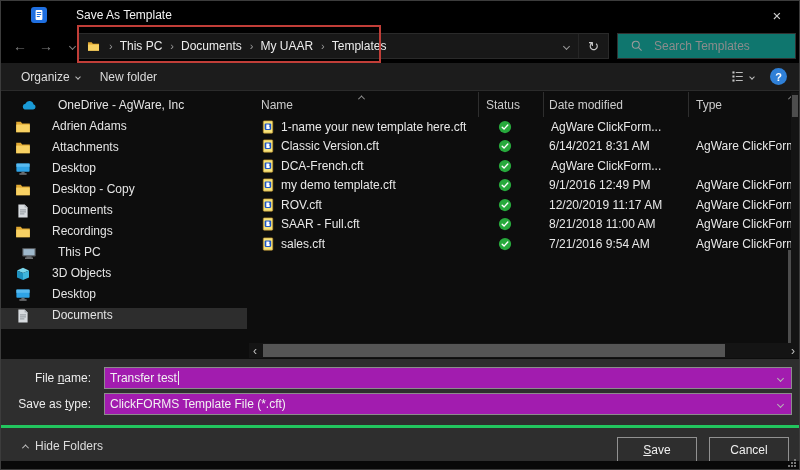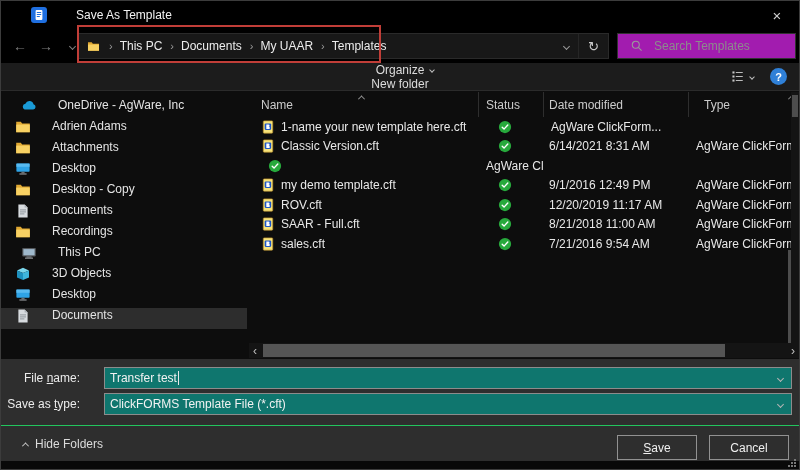--- a/index.html
+++ b/index.html
@@ -20,30 +20,30 @@
   .chev{display:inline-block;width:5px;height:5px;border-right:1.4px solid currentColor;border-bottom:1.4px solid currentColor;transform:rotate(45deg);}
   .chev.up{transform:rotate(-135deg) translate(-1px,-1px);}
   .addressbar{position:absolute;left:76px;top:4px;width:532px;height:26px;background:#181818;border:1px solid #2a2a2a;display:flex;align-items:center;}
   .bc-folder{width:15px;height:13px;margin-left:8px;flex:0 0 auto;}
   .breadcrumb{display:flex;align-items:center;height:100%;flex:1 1 auto;overflow:hidden;}
   .crumbwrap{display:flex;align-items:center;height:100%;}
   .bc-sep{color:#9d9d9d;margin:0 7px 0 8px;font-size:11px;}
   .bc-item{color:#ececec;}
   .addr-chev{width:24px;height:24px;display:flex;align-items:center;justify-content:center;color:#9a9a9a;}
   .addr-refresh{width:30px;height:24px;display:flex;align-items:center;justify-content:center;color:#c8c8c8;font-size:13px;border-left:1px solid #262626;}
-  .searchbox{position:absolute;left:616px;top:4px;width:179px;height:26px;background:#a21caf;border:1px solid #323232;display:flex;align-items:center;}
+  .searchbox{position:absolute;left:616px;top:4px;width:179px;height:26px;background:#0f766e;border:1px solid #323232;display:flex;align-items:center;}
   .searchbox svg{width:14px;height:14px;margin:0 8px 0 12px;flex:0 0 auto;}
   .searchbox input{background:transparent;border:none;outline:none;color:#e0e0e0;font-size:12px;width:120px;}
   .searchbox input::placeholder{color:#8c8c8c;}
 
   
   .annotation{position:absolute;left:76px;top:24px;width:304px;height:38px;border:2px solid var(--annotation-red,#c13e38);z-index:50;pointer-events:none;}
 
   
-  .cmdbar{position:absolute;top:62px;left:0;right:0;height:28px;background:#1c1c1c;border-bottom:1px solid #2b2b2b;display:flex;align-items:center;flex-direction:column;}
+  .cmdbar{position:absolute;top:62px;left:0;right:0;height:28px;background:#1c1c1c;border-bottom:1px solid #2b2b2b;display:flex;align-items:center;}
   .cmd{display:flex;align-items:center;gap:6px;color:#dcdcdc;padding:0 10px;height:100%;}
   .cmd:first-child{padding-left:20px;}
   .cmd .chev{width:4px;height:4px;color:#bdbdbd;}
   .cmd-right{position:absolute;right:0;top:0;height:100%;display:flex;align-items:center;}
   .viewbtn{display:flex;align-items:center;gap:5px;margin-right:16px;}
   .viewbtn svg{width:15px;height:15px;}
   .viewbtn .chev{width:4px;height:4px;color:#bdbdbd;}
   .helpbtn{width:17px;height:17px;border-radius:50%;background:var(--help-blue,#2f80d7);color:#fff;font-weight:bold;font-size:11px;display:flex;align-items:center;justify-content:center;margin-right:12px;}
 
   
@@ -56,48 +56,48 @@
   .slbl{color:#e4e4e4;white-space:nowrap;}
   .side-scroll-up{position:absolute;right:5px;top:3px;color:#8a8a8a;}
   .side-scroll-down{position:absolute;right:5px;bottom:10px;color:#8a8a8a;}
   .side-thumb{position:absolute;right:3px;top:158px;width:8px;height:96px;background:#4d4d4d;}
 
   .filelist{position:absolute;left:248px;top:0;right:0;bottom:0;}
   .lheader{position:absolute;top:0;left:0;right:8px;height:25px;display:grid;grid-template-columns:230px 65px 145px 104px;align-items:center;color:#cbcbcb;}
   .lheader .hc{height:100%;display:flex;align-items:center;padding-left:12px;border-right:1px solid #2e2e2e;}
   .lheader .hc.status{padding-left:7px;}
   .lheader .hc.date{padding-left:5px;}
-  .lheader .hc.type{padding-left:7px;margin-left:8px;}
+  .lheader .hc.type{padding-left:7px;}
   .sortcaret{position:absolute;left:110px;top:3px;width:5px;height:5px;color:#9a9a9a;}
   .rows{position:absolute;top:25px;left:0;right:8px;bottom:16px;overflow:hidden;}
   .frow{display:grid;grid-template-columns:230px 65px 145px 104px;align-items:center;height:19.5px;color:#e8e8e8;}
   .c-name{display:flex;align-items:flex-end;gap:6px;padding-left:12px;overflow:hidden;white-space:nowrap;}
   .ic14{width:14px;height:14px;flex:0 0 auto;}
   .c-status{padding-left:19px;display:flex;align-items:center;}
   .c-date{padding-left:5px;white-space:nowrap;}
   .c-type{padding-left:7px;white-space:nowrap;overflow:hidden;}
   .vscroll{position:absolute;right:0;top:0;bottom:16px;width:8px;background:#141414;}
   .vthumb{position:absolute;top:3px;left:1px;width:6px;height:22px;background:#4d4d4d;}
   .hscroll{position:absolute;left:0;right:0;bottom:1px;height:15px;background:#141414;display:flex;align-items:center;}
   .harrow{width:12px;height:100%;display:flex;align-items:center;justify-content:center;color:#c0c0c0;font-size:12px;}
   .hthumb{height:13px;width:462px;background:#555;margin-left:2px;}
 
   
   .bottompanel{position:absolute;top:358px;left:0;right:0;height:66px;background:#2e2e2e;}
   .fieldrow{position:absolute;left:0;right:7px;height:22px;display:flex;align-items:center;}
   .fieldrow.r1{top:8px;}
   .fieldrow.r2{top:34px;}
-  .flabel{width:103px;text-align:right;padding-right:24px;color:#ececec;flex:0 0 auto;}
+  .flabel{width:103px;text-align:right;padding-right:13px;color:#ececec;flex:0 0 auto;}
   .flabel u{text-decoration:underline;}
-  .combofield{flex:1 1 auto;height:22px;background:#0f766e;border:1px solid #8c8c8c;display:flex;align-items:center;position:relative;padding-left:5px;color:#f2f2f2;}
+  .combofield{flex:1 1 auto;height:22px;background:#a21caf;border:1px solid #8c8c8c;display:flex;align-items:center;position:relative;padding-left:5px;color:#f2f2f2;}
   .combofield .chev{position:absolute;right:8px;top:8px;color:#b5b5b5;}
   .caret-line{display:inline-block;width:1px;height:14px;background:#e8e8e8;margin-left:1px;}
 
   
-  .footer{position:absolute;top:424px;left:0;right:0;height:38px;background:#2e2e2e;border-top:1px solid #22c55e;}
+  .footer{position:absolute;top:424px;left:0;right:0;height:38px;background:#2e2e2e;border-top:3px solid #22c55e;}
   .hidefolders{position:absolute;left:22px;top:11px;display:flex;align-items:center;gap:7px;color:#dcdcdc;}
   .hidefolders .chev{color:#cfcfcf;}
   .btn{position:absolute;top:9px;width:80px;height:25px;background:#2e2e2e;border:1px solid #919191;color:#f0f0f0;display:flex;align-items:center;justify-content:center;font-size:12px;}
   .btn u{text-decoration:underline;}
   .btn.save{right:102px;}
   .btn.cancel{right:10px;text-align:right;}
   .bottomstrip{position:absolute;bottom:0;left:0;right:0;height:8px;background:#090909;}
   .grip{position:absolute;right:2px;bottom:1px;width:10px;height:10px;}
 </style>
 </head>
@@ -381,20 +381,26 @@
             <div class="c-status">
               <svg class="ic14">
                 <use href="#i-check"></use>
               </svg>
             </div>
             <div class="c-date">6/14/2021 8:31 AM</div>
             <div class="c-type">AgWare ClickForm...</div>
           </div>
 
           <div class="frow">
+            <div class="c-name">
+              <svg class="ic14">
+                <use href="#i-cft"></use>
+              </svg>
+              <span>DCA-French.cft</span>
+            </div>
             <div class="c-status">
               <svg class="ic14">
                 <use href="#i-check"></use>
               </svg>
             </div>
             <div class="c-type">AgWare ClickForm...</div>
           </div>
 
           <div class="frow">
             <div class="c-name">

